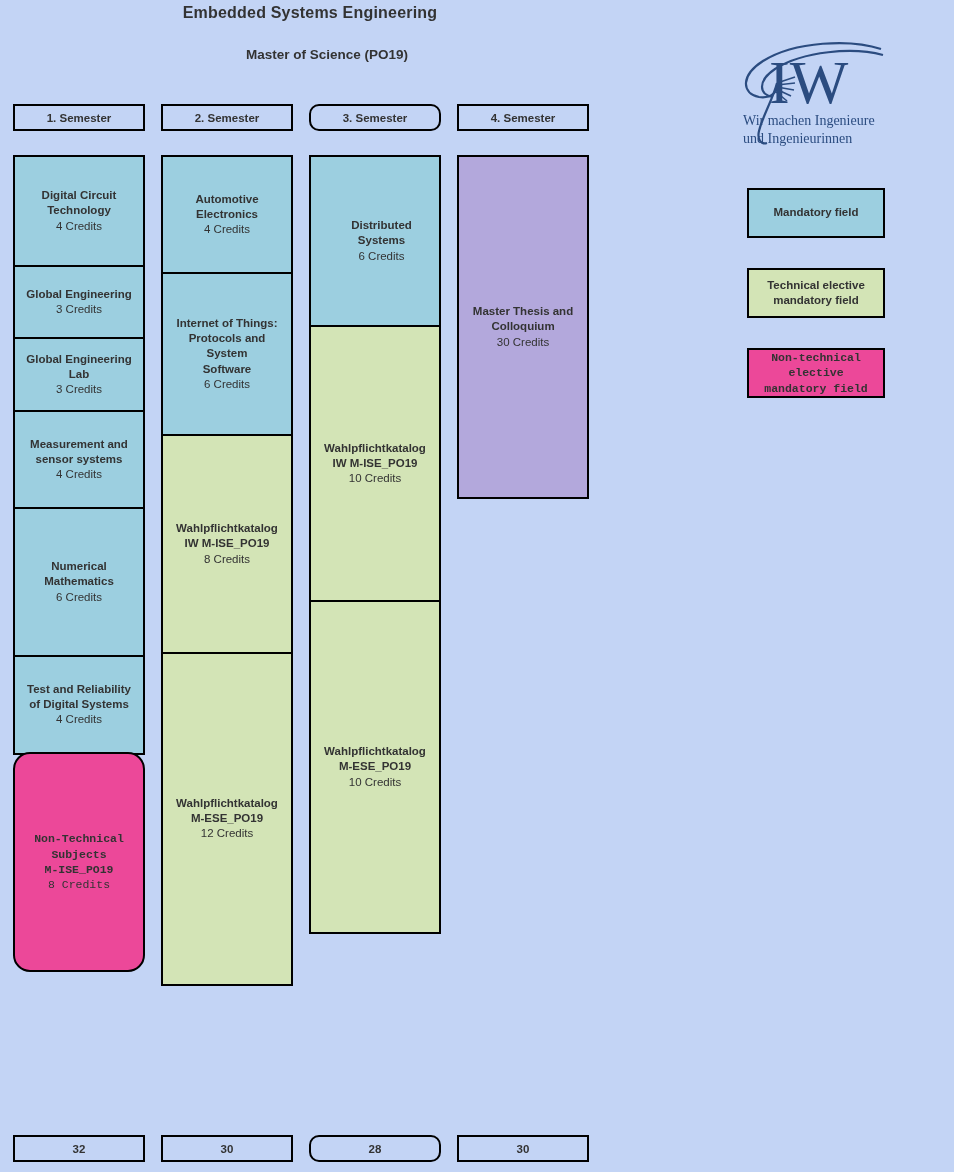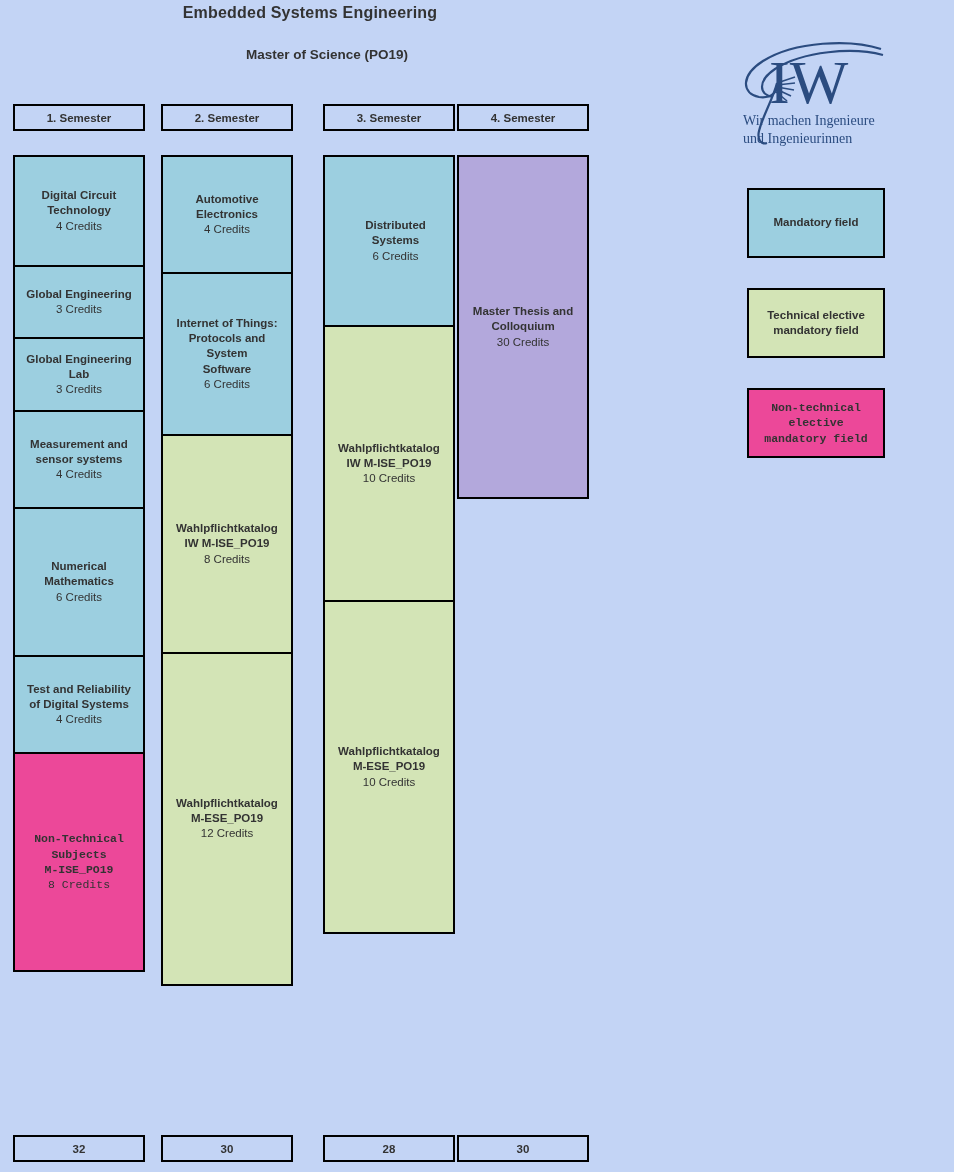--- a/index.html
+++ b/index.html
@@ -45,21 +45,21 @@
   #logo {
     position: absolute;
     left: 733px;
     top: 33px;
     width: 170px;
     height: 120px;
   }
   #logo svg { display: block; }
   .col-1 { left: 13px; }
   .col-2 { left: 161px; }
-  .col-3 { left: 323px; }
+  .col-3 { left: 309px; border-radius: 10px; }
   .col-4 { left: 457px; }
 
   .semester-header {
     position: absolute;
     top: 104px;
     width: 132px;
     height: 27px;
     box-sizing: border-box;
     border: 2.5px solid #000000;
     background: #c3d4f5;
@@ -131,21 +131,21 @@
   
   #legend {
     position: absolute;
     left: 747px;
     top: 188px;
     width: 138px;
   }
   .legend-item {
     box-sizing: border-box;
     width: 138px;
-    height: 70px;
+    height: 50px;
     border: 2.5px solid #000000;
     margin-bottom: 30px;
     display: flex;
     align-items: center;
     justify-content: center;
     text-align: center;
     padding: 2px 5px;
     font-size: 11.5px;
     font-weight: bold;
     line-height: 1.33;
@@ -207,21 +207,21 @@
     <div class="module fill-mandatory" style="height: 150px;">
       <div class="mtitle">Numerical
 Mathematics</div>
       <div class="mcredits">6 Credits</div>
     </div>
     <div class="module fill-mandatory" style="height: 100px;">
       <div class="mtitle">Test and Reliability
 of Digital Systems</div>
       <div class="mcredits">4 Credits</div>
     </div>
-    <div class="module fill-nontech" style="height: 220px;">
+    <div class="module fill-nontech" style="height: 220px; border-radius: 17px;">
       <div class="mtitle">Non-Technical
 Subjects
 M-ISE_PO19</div>
       <div class="mcredits">8 Credits</div>
     </div>
   </div>
 <div class="stack col-2" id="stack-2">
     <div class="module fill-mandatory" style="height: 119px;">
       <div class="mtitle">Automotive
 Electronics</div>

